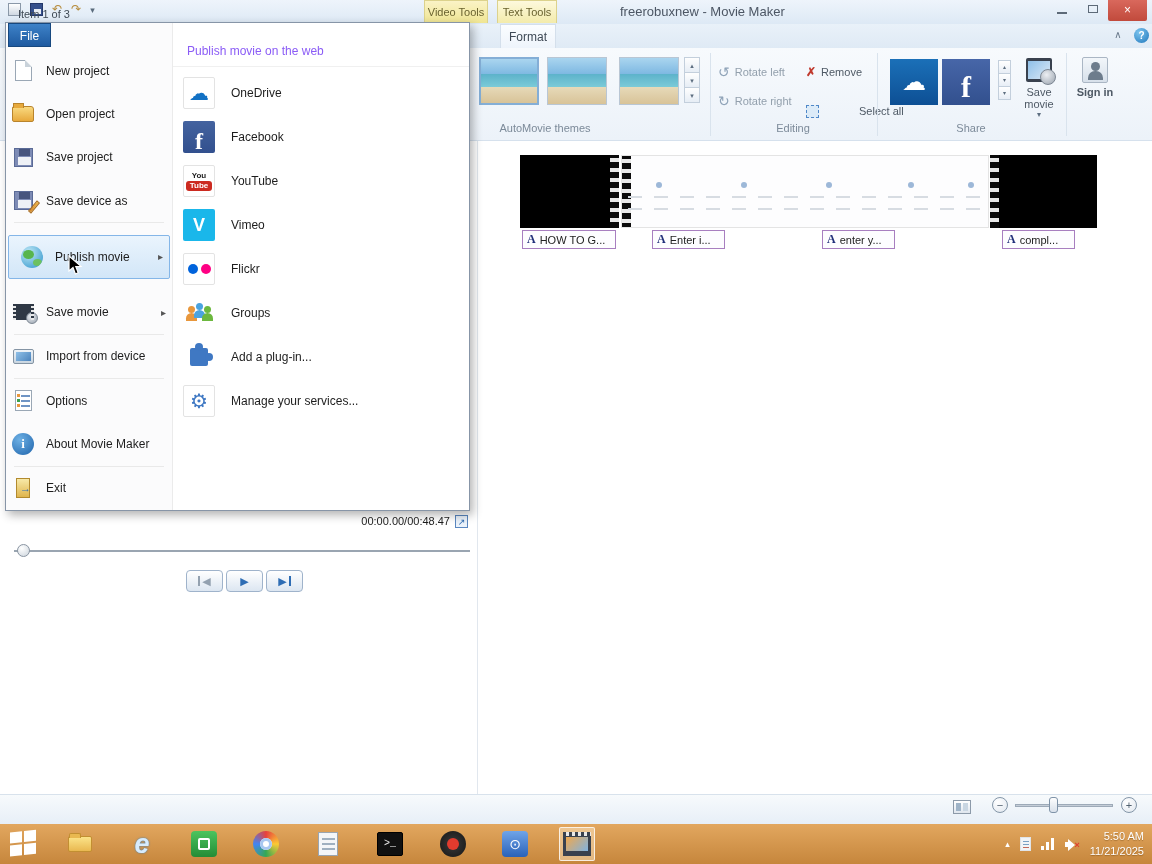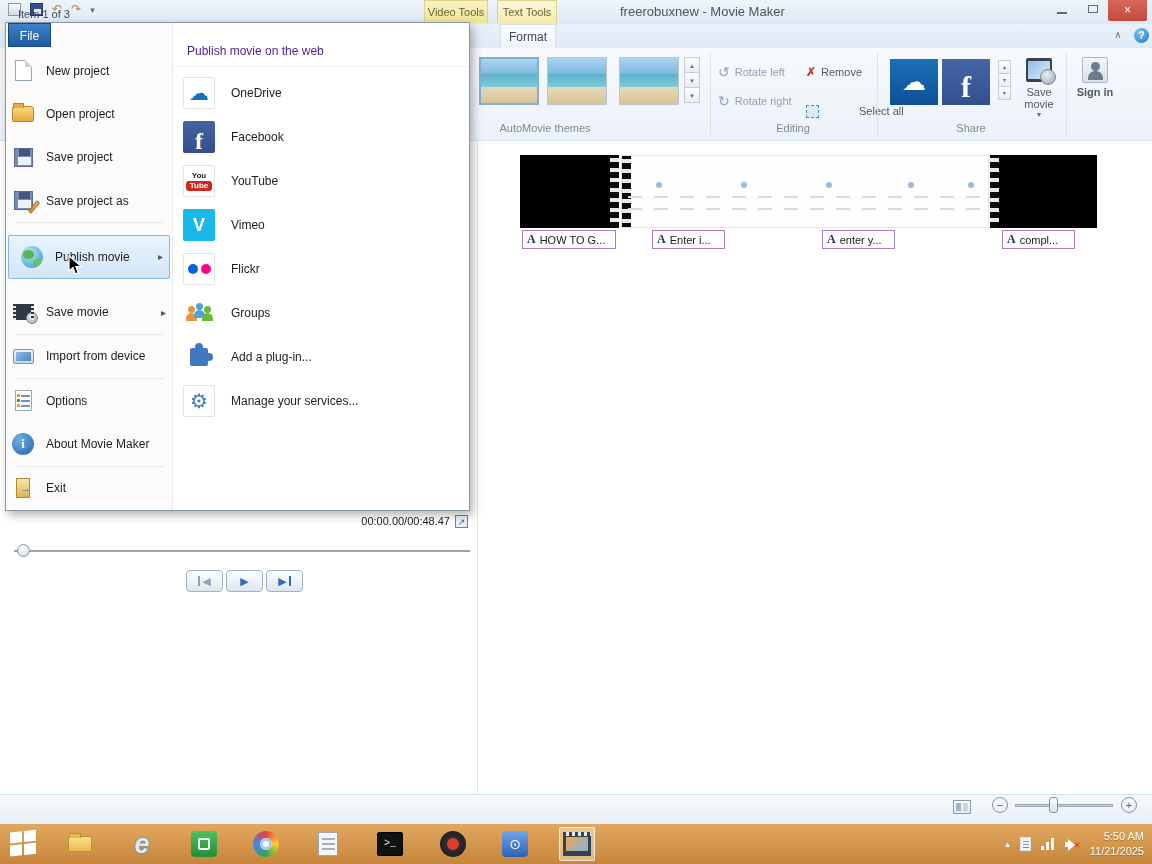--- a/index.html
+++ b/index.html
@@ -150,21 +150,21 @@
   .ic-film .disk { position:absolute; right:-5px; bottom:-4px; width:12px; height:12px; border-radius:50%; background:radial-gradient(circle at 40% 35%,#eceff3,#97a1ad); border:1px solid #7d8793; }
   .ic-device { width:21px; height:15px; border:1px solid #8494a4; background:linear-gradient(#eef3f8,#c9d5e0); border-radius:2px; position:relative; }
   .ic-device::before { content:""; position:absolute; left:2px; top:2px; right:2px; bottom:2px; background:linear-gradient(135deg,#8fc0e8,#4b83bc); }
   .ic-options { width:17px; height:21px; background:#fff; border:1px solid #9aa7b5; position:relative; }
   .ic-options::before { content:""; position:absolute; left:5px; top:4px; width:9px; height:2px; background:#6f94c4; box-shadow:0 5px #6f94c4, 0 10px #6f94c4; }
   .ic-options::after { content:""; position:absolute; left:1px; top:3px; width:3px; height:3px; background:#e8973c; box-shadow:0 5px #3aa04a, 0 10px #e8973c; }
   .ic-info { width:22px; height:22px; border-radius:50%; background:radial-gradient(circle at 35% 30%,#6db0e4,#1f64ac); color:#fff; font-family:"Liberation Serif",serif; font-weight:bold; font-size:13px; text-align:center; line-height:22px; }
   .ic-exit { width:14px; height:20px; background:linear-gradient(#f7e9a8,#dfb54e); border:1px solid #b28a2e; position:relative; }
   .ic-exit::after { content:"\2192"; position:absolute; left:3px; top:3px; font-size:11px; color:#2e6db4; font-weight:bold; }
 
-  .sub-header { height:44px; display:flex; align-items:flex-end; padding:0 0 8px 14px; font-size:12px; color:#4c1d95; border-bottom:1px solid #f0f0f0; margin-bottom:4px; }
+  .sub-header { height:44px; display:flex; align-items:flex-end; padding:0 0 8px 14px; font-size:12px; color:#8b5cf6; border-bottom:1px solid #f0f0f0; margin-bottom:4px; }
   .si { height:44px; display:flex; align-items:center; gap:16px; padding-left:10px; font-size:12px; color:#1d1d1d; }
   .tile { width:32px; height:32px; flex:none; border:1px solid #e3e3e3; background:#fff; display:flex; align-items:center; justify-content:center; border-radius:2px; overflow:hidden; }
   .tl-cloud { color:#1271c4; font-size:20px; }
   .tl-fb { background:linear-gradient(#44639f,#32508e); border:none; color:#fff; font-family:"Liberation Serif",serif; font-weight:bold; font-size:24px; padding-top:8px; line-height:1; }
   .tl-yt { flex-direction:column; gap:1px; }
   .yt-you { font-size:8px; font-weight:bold; color:#222; line-height:8px; }
   .yt-tube { font-size:8px; font-weight:bold; color:#fff; background:#cc2a20; border-radius:3px; padding:1px 4px; line-height:8px; }
   .tl-vimeo { background:#1ab7ea; border:none; color:#fff; font-weight:bold; font-size:18px; }
   .tl-flickr span { width:10px; height:10px; border-radius:50%; display:inline-block; }
   .fl-blue { background:#0063dc; margin-right:3px; } .fl-pink { background:#ff0084; }
@@ -393,21 +393,21 @@
           <span class="mic">
               <span class="ic-floppy"></span>
             </span>
           <span>Save project</span>
         </div>
         <div class="mi">
           <span class="mic">
               <span class="ic-floppy"></span>
               <span class="pencil"></span>
             </span>
-          <span>Save project as</span>
+          <span>Save device as</span>
         </div>
         <div class="msep"></div>
         <div class="mi hl">
           <span class="mic">
               <span class="ic-globe"></span>
             </span>
           <span>Publish movie</span>
           <span class="arrow">▸</span>
         </div>
         <div class="mi">

